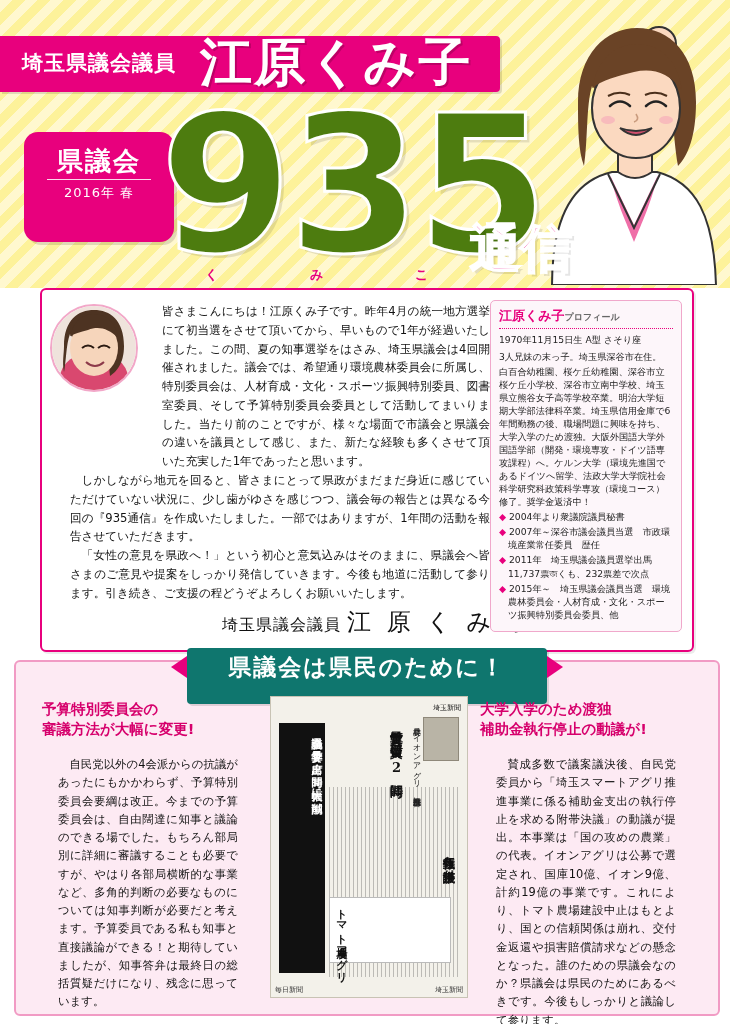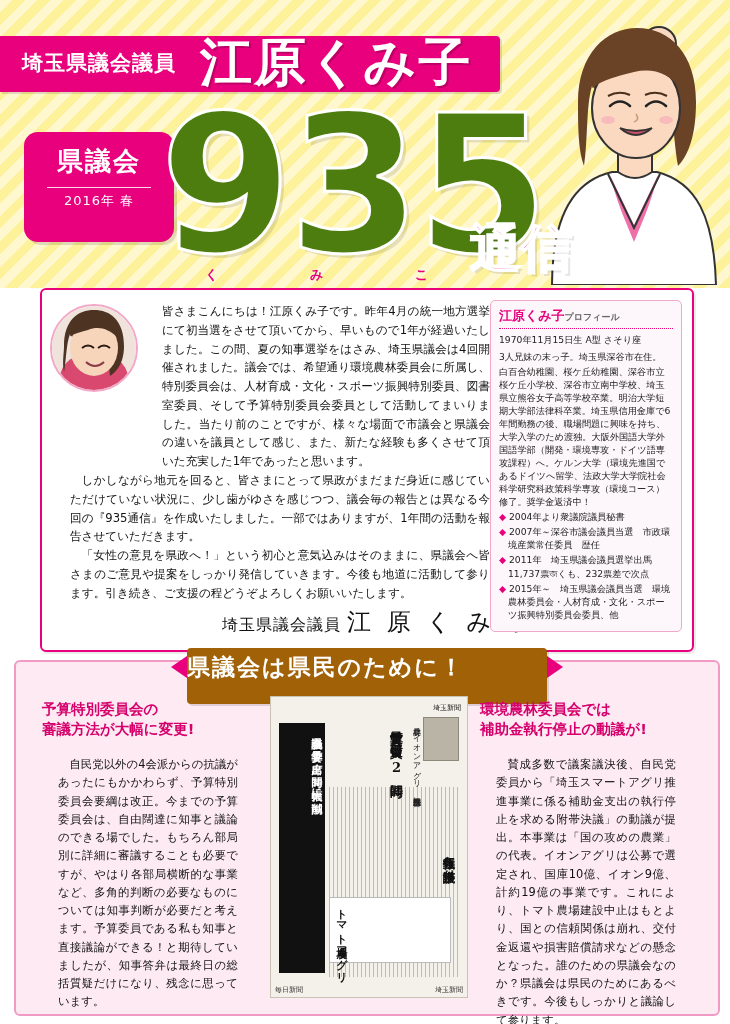--- a/index.html
+++ b/index.html
@@ -50,21 +50,21 @@
   
   #badge{
     position:absolute;left:24px;top:132px;width:150px;height:110px;
     background:#e8007d;border-radius:14px;
     box-shadow:3px 3px 0 rgba(0,0,0,.12);
     color:#fff;text-align:center;
   }
   #badge .l1{font-size:26px;font-weight:bold;margin-top:12px;letter-spacing:2px;}
   #badge .l2{font-size:26px;font-weight:bold;letter-spacing:2px;}
   #badge .yr{
-    margin-top:8px;font-size:13px;letter-spacing:1px;
+    font-size:13px;letter-spacing:1px;
     border-top:1px solid rgba(255,255,255,.85);
     display:inline-block;padding-top:4px;width:104px;
   }
   
   #big935{
     position:absolute;left:160px;top:96px;
     font-size:190px;line-height:180px;font-weight:bold;
     color:#4d7c0f;letter-spacing:-4px;
     -webkit-text-stroke:3px #fff;
     text-shadow:4px 4px 0 rgba(0,0,0,.10);
@@ -123,22 +123,22 @@
   #profile li:before{content:"◆ ";color:#e8007d;}
   #profile .plain{text-indent:0;padding-left:0;}
   #profile .plain:before{content:"";}
   
   #lower{
     position:absolute;left:14px;top:660px;width:702px;height:352px;
     background:#fdeaf3;border:2px solid #f19bc4;border-radius:6px;
   }
   #ribbon{
     position:absolute;left:50%;transform:translateX(-50%);top:-14px;
-    width:360px;height:56px;background:#a16207;border-radius:4px;
-    color:#fff;font-size:23px;font-weight:bold;text-align:left;
+    width:360px;height:56px;background:#0f766e;border-radius:4px;
+    color:#fff;font-size:23px;font-weight:bold;text-align:center;
     line-height:38px;letter-spacing:2px;
     box-shadow:2px 2px 0 rgba(0,0,0,.12);
   }
   #ribbon:before,#ribbon:after{
     content:"";position:absolute;top:8px;width:0;height:0;
     border-top:11px solid transparent;border-bottom:11px solid transparent;
   }
   #ribbon:before{left:-16px;border-right:16px solid #e8007d;}
   #ribbon:after{right:-16px;border-left:16px solid #e8007d;}
   .col{
@@ -304,21 +304,21 @@
     <div class="col" id="colL">
       <h4>
         <span>予算特別委員会の</span><br>
         <span>審議方法が大幅に変更!</span>
       </h4>
       <p>自民党以外の4会派からの抗議があったにもかかわらず、予算特別委員会要綱は改正。今までの予算委員会は、自由闊達に知事と議論のできる場でした。もちろん部局別に詳細に審議することも必要ですが、やはり各部局横断的な事業など、多角的判断の必要なものについては知事判断が必要だと考えます。予算委員である私も知事と直接議論ができる！と期待していましたが、知事答弁は最終日の総括質疑だけになり、残念に思っています。</p>
     </div>
 
     <div class="col" id="colR">
       <h4>
-        <span>環境農林委員会では</span><br>
+        <span>大学入学のため渡独</span><br>
         <span>補助金執行停止の動議が!</span>
       </h4>
       <p>賛成多数で議案議決後、自民党委員から「埼玉スマートアグリ推進事業に係る補助金支出の執行停止を求める附帯決議」の動議が提出。本事業は「国の攻めの農業」の代表。イオンアグリは公募で選定され、国庫10億、イオン9億、計約19億の事業です。これにより、トマト農場建設中止はもとより、国との信頼関係は崩れ、交付金返還や損害賠償請求などの懸念となった。誰のための県議会なのか？県議会は県民のためにあるべきです。今後もしっかりと議論して参ります。</p>
     </div>
 
     <div id="clip">
       <div class="hl1">埼玉新聞</div>
       <div class="photo"></div>
       <div class="blackbox vtext">県議会 予算委 出席 時間 大幅に削減</div>
       <div class="headline vtext">予算質疑　日中質疑　～2時間に</div>

